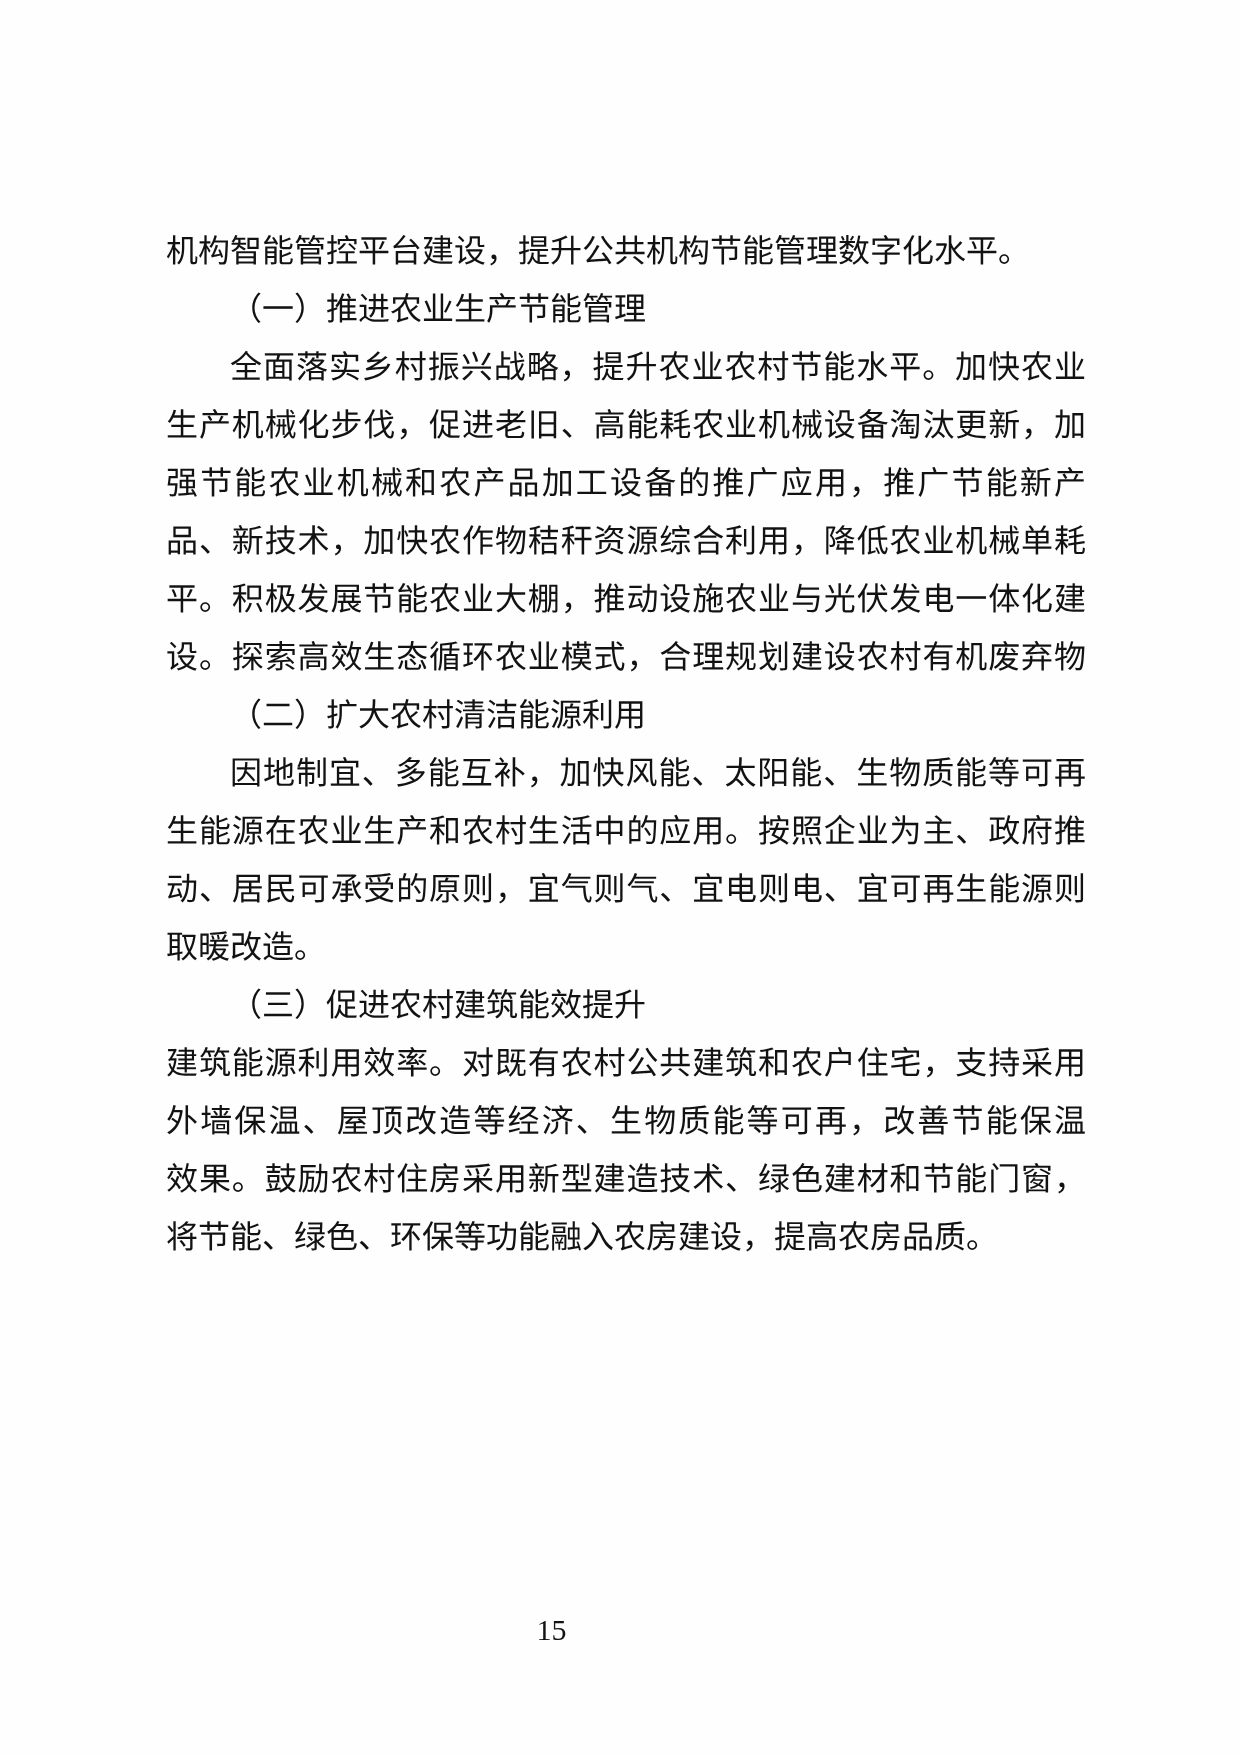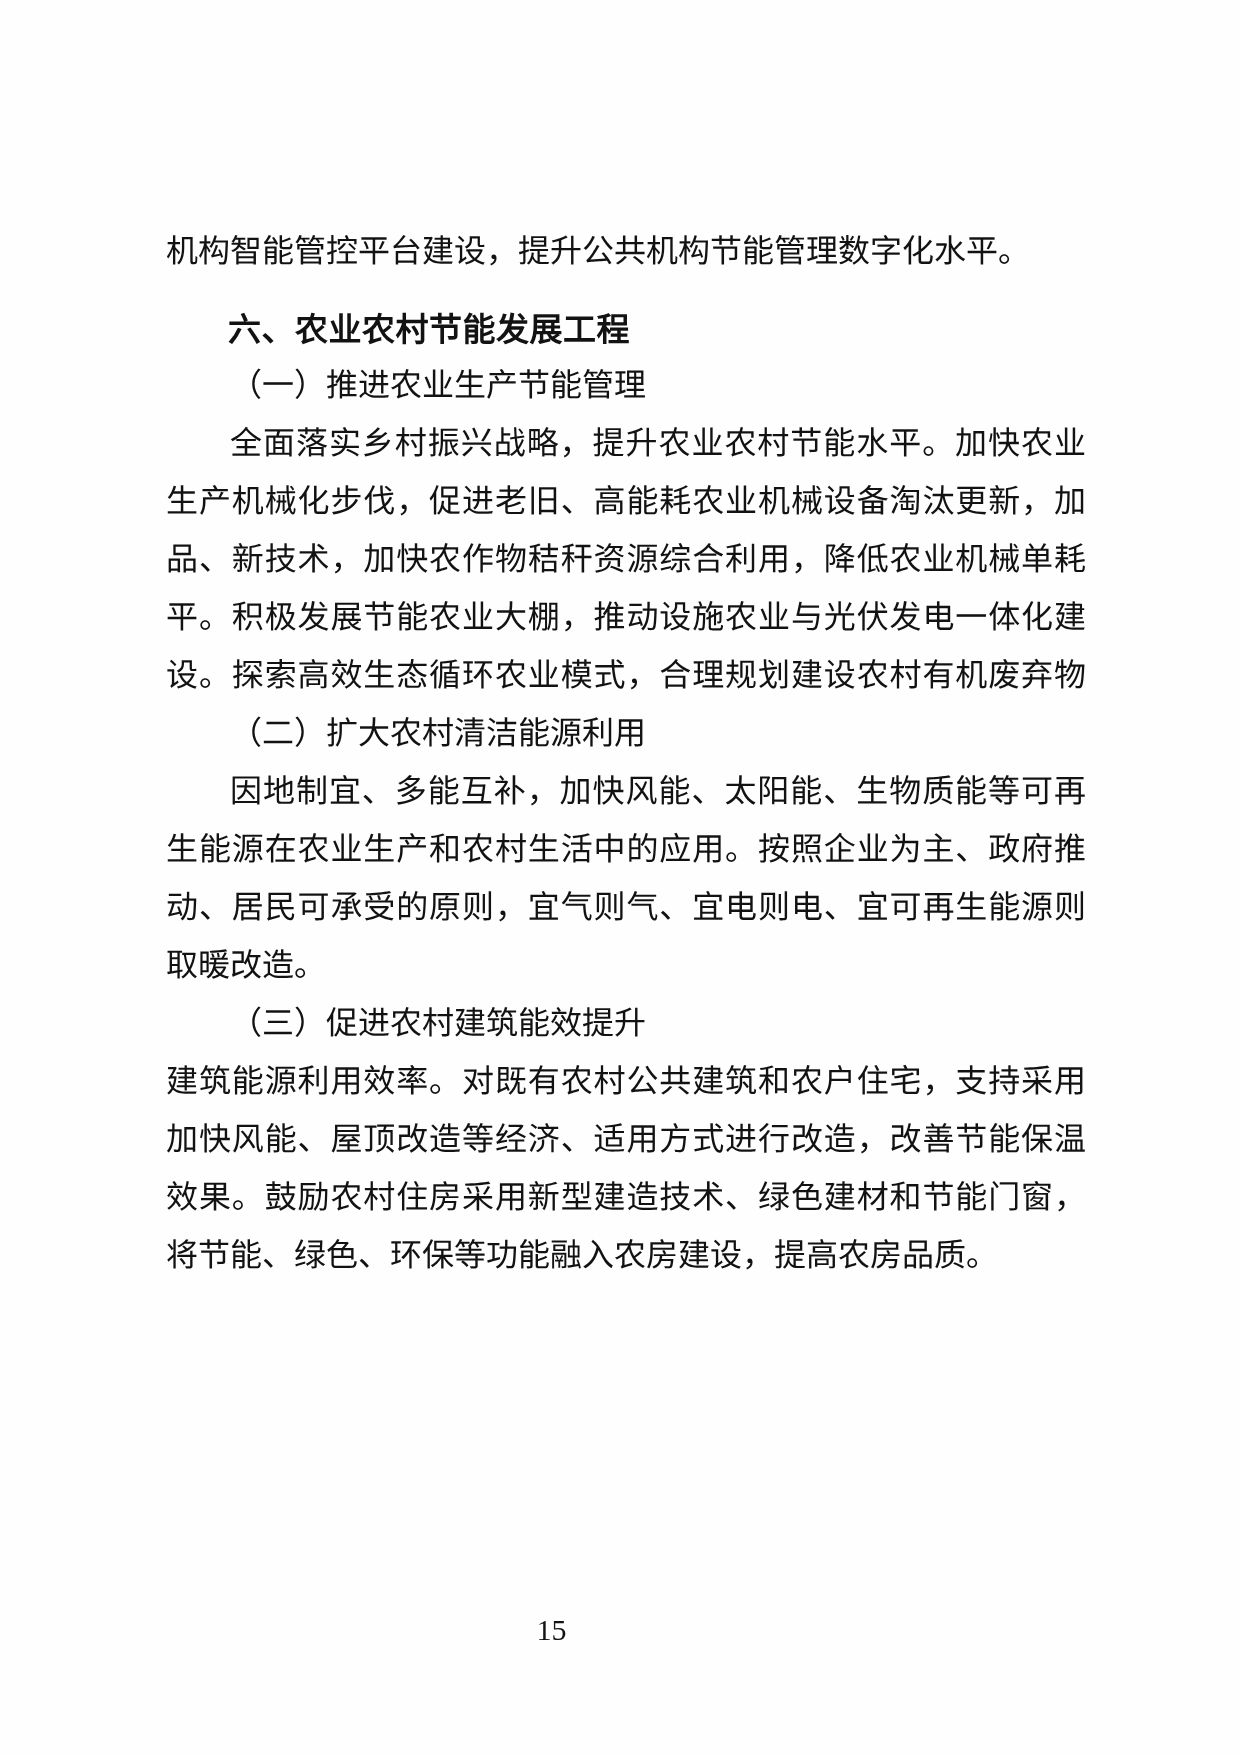--- a/index.html
+++ b/index.html
@@ -70,32 +70,32 @@
     font-size: 30px;
     color: #121212;
   }
 </style>
 </head>
 <body>
 
 <div class="page">
   <div class="textcol">
     <div class="line end">机构智能管控平台建设，提升公共机构节能管理数字化水平。</div>
-    <div class="line heading">六、农业农村节能发展工程</div>
     <div class="line sub">（一）推进农业生产节能管理</div>
     <div class="line fill first">全面落实乡村振兴战略，提升农业农村节能水平。加快农业</div>
     <div class="line fill">生产机械化步伐，促进老旧、高能耗农业机械设备淘汰更新，加</div>
+    <div class="line fill">强节能农业机械和农产品加工设备的推广应用，推广节能新产</div>
     <div class="line fill">品、新技术，加快农作物秸秆资源综合利用，降低农业机械单耗水</div>
     <div class="line fill">平。积极发展节能农业大棚，推动设施农业与光伏发电一体化建</div>
     <div class="line fill">设。探索高效生态循环农业模式，合理规划建设农村有机废弃物</div>
     <div class="line sub">（二）扩大农村清洁能源利用</div>
     <div class="line fill first">因地制宜、多能互补，加快风能、太阳能、生物质能等可再</div>
     <div class="line fill">生能源在农业生产和农村生活中的应用。按照企业为主、政府推</div>
     <div class="line fill">动、居民可承受的原则，宜气则气、宜电则电、宜可再生能源则</div>
     <div class="line end">取暖改造。</div>
     <div class="line sub">（三）促进农村建筑能效提升</div>
     <div class="line fill">建筑能源利用效率。对既有农村公共建筑和农户住宅，支持采用</div>
-    <div class="line fill">加快风能、屋顶改造等经济、适用方式进行改造，改善节能保温</div>
+    <div class="line fill">外墙保温、屋顶改造等经济、生物质能等可再，改善节能保温</div>
     <div class="line fill">效果。鼓励农村住房采用新型建造技术、绿色建材和节能门窗，</div>
     <div class="line end">将节能、绿色、环保等功能融入农房建设，提高农房品质。</div>
   </div>
   <div class="page-number">15</div>
 </div>
 
 </body></html>

